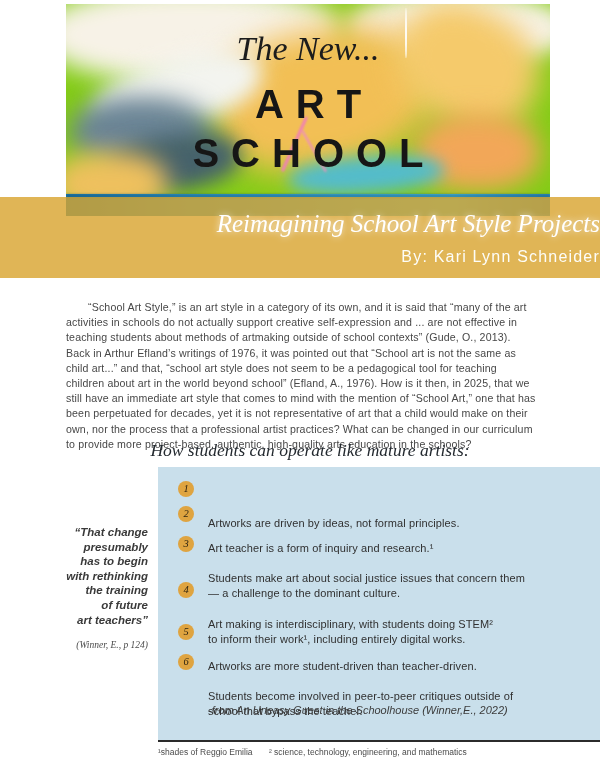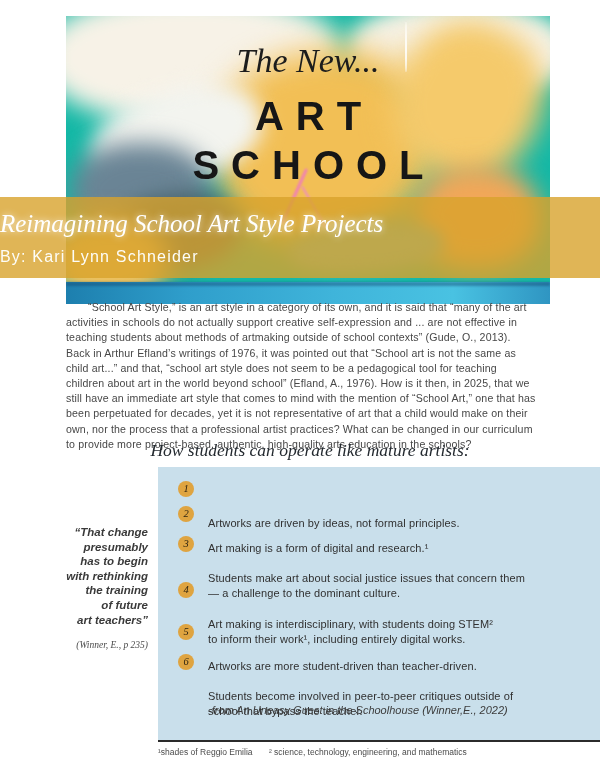--- a/index.html
+++ b/index.html
@@ -4,22 +4,22 @@
 <style>
   * { margin:0; padding:0; box-sizing:border-box; }
   body { background:#888; font-family:"Liberation Sans", sans-serif; }
   .page {
     position:relative; width:600px; height:776px;
     background:#ffffff; overflow:hidden; margin:0 auto;
   }
 
   
   .painting {
-    position:absolute; left:66px; top:16px; width:484px; height:288px;
-    background:#14b8a6; overflow:hidden;
+    position:absolute; left:66px; top:4px; width:484px; height:212px;
+    background:#84cc16; overflow:hidden;
   }
   .stroke { position:absolute; border-radius:45%; }
   .s-cream-top    { left:-5%; top:-8%; width:62%; height:45%; background:#f7f2e7; filter:blur(12px); }
   .s-cream-right  { left:58%; top:-5%; width:46%; height:34%; background:#f6f1e4; filter:blur(10px); }
   .s-yellow-main  { left:30%; top:12%; width:46%; height:66%; background:#f2bf55; filter:blur(16px); transform:rotate(-12deg); }
   .s-yellow-right { left:68%; top:2%;  width:30%; height:55%; background:#f5ca6b; filter:blur(14px); transform:rotate(28deg); }
   .s-white-mid    { left:5%;  top:26%; width:36%; height:32%; background:#f3f4ef; filter:blur(10px); transform:rotate(-16deg); }
   .s-bluegray     { left:1%;  top:44%; width:29%; height:33%; background:#6a8495; filter:blur(12px); }
   .s-darkslate    { left:9%;  top:62%; width:27%; height:26%; background:#46626b; filter:blur(10px); transform:rotate(-8deg); }
   .s-gold-bl      { left:-3%; top:70%; width:24%; height:30%; background:#eec05e; filter:blur(12px); }
@@ -45,21 +45,21 @@
   }
   .title-main {
     font-family:"Liberation Sans",sans-serif; font-weight:bold;
     font-size:40px; line-height:1.22; letter-spacing:12px; text-indent:12px;
     color:#161616;
   }
 
   
   .banner {
     position:absolute; left:0; top:197px; width:600px; height:81px;
-    background:rgba(216,162,44,0.80); z-index:3; text-align:left;
+    background:rgba(216,162,44,0.80); z-index:3; text-align:right;
   }
   .banner-subtitle {
     margin-top:13px;
     font-family:"Liberation Serif","DejaVu Serif",serif; font-style:italic;
     font-size:25px; color:#ffffff; text-shadow:0 0 7px rgba(255,255,255,.85);
   }
   .banner-byline {
     margin-top:10px; font-size:16px; letter-spacing:1.2px; color:#fdfdf8;
   }
 
@@ -155,33 +155,33 @@
   <h2 class="section-heading">How students can operate like mature artists:</h2>
 
   <div class="pull-quote">
     <div class="quote-text preline">“That change
 presumably
 has to begin
 with rethinking
 the training
 of future
 art teachers”</div>
-    <div class="quote-attrib">(Winner, E., p 235)</div>
+    <div class="quote-attrib">(Winner, E., p 124)</div>
   </div>
 
   <div class="list-box">
 
     <div class="list-item pos-i1">
       <div class="num-circle">1</div>
       <div class="item-text preline">Artworks are driven by ideas, not formal principles.</div>
     </div>
 
     <div class="list-item pos-i2">
       <div class="num-circle">2</div>
-      <div class="item-text preline">Art making is a form of digital and research.¹</div>
+      <div class="item-text preline">Art teacher is a form of inquiry and research.¹</div>
     </div>
 
     <div class="list-item pos-i3">
       <div class="num-circle">3</div>
       <div class="item-text preline">Students make art about social justice issues that concern them
 — a challenge to the dominant culture.</div>
     </div>
 
     <div class="list-item pos-i4">
       <div class="num-circle">4</div>

